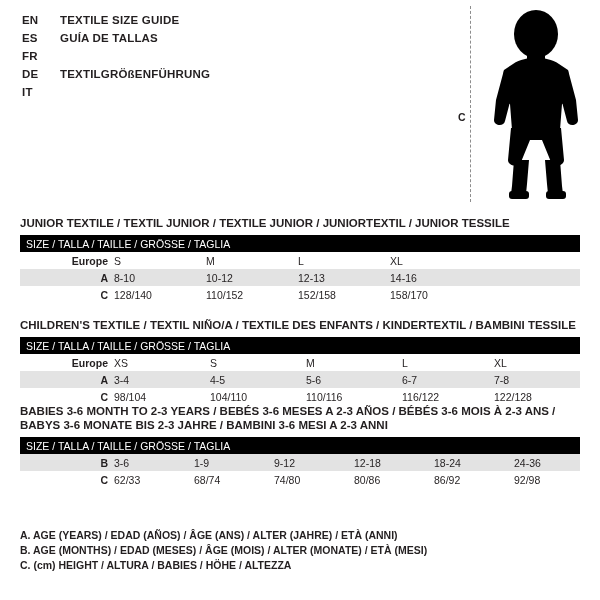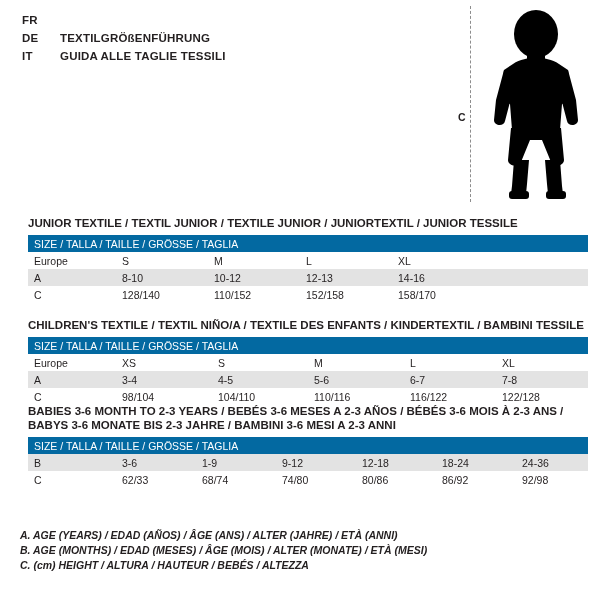--- a/index.html
+++ b/index.html
@@ -75,21 +75,20 @@
     position: absolute;
     left: 30px;
     top: 2px;
   }
 
   
   .section {
     position: absolute;
     left: 20px;
     width: 560px;
-    margin-left: 8px;
   }
   .section-title {
     font-size: 11.5px;
     font-weight: bold;
     color: #231f20;
     margin-bottom: 5px;
     line-height: 14px;
   }
 
   
@@ -99,34 +98,35 @@
     table-layout: fixed;
   }
   table.sizes td {
     font-size: 10.5px;
     padding: 0 0 0 6px;
     height: 17px;
     vertical-align: middle;
     color: #231f20;
   }
   tr.hdr td {
-    background: #0369a1;
+    background: #000000;
     color: #ffffff;
     font-weight: normal;
     font-size: 10.5px;
     height: 17px;
   }
   tr.band td {
     background: #e3e3e3;
   }
   tr.plain td {
     background: #ffffff;
   }
   .rowlabel {
-    font-weight: normal;
+    font-weight: bold;
+    text-align: right;
   }
 
   
   .notes {
     position: absolute;
     left: 20px;
     width: 560px;
     font-size: 10.5px;
     font-weight: bold;
     line-height: 15px;
@@ -136,29 +136,36 @@
     white-space: nowrap;
   }
 </style>
 </head>
 <body>
 
 <div class="page">
 
   <div class="lang-block">
     <div class="lang-row">
+      <div class="lang-code">EN</div>
+      <div class="lang-text">TEXTILE SIZE GUIDE</div>
+    </div>
+    <div class="lang-row">
+      <div class="lang-code">ES</div>
+      <div class="lang-text">GUÍA DE TALLAS</div>
+    </div>
+    <div class="lang-row">
       <div class="lang-code">FR</div>
     </div>
     <div class="lang-row">
       <div class="lang-code">DE</div>
       <div class="lang-text">TEXTILGRÖßENFÜHRUNG</div>
     </div>
     <div class="lang-row">
       <div class="lang-code">IT</div>
-      <div class="lang-text">GUIDA ALLE TAGLIE TESSILI</div>
     </div>
   </div>
 
   <div class="figure-wrap">
     <div class="dash-line"></div>
     <div class="c-label">C</div>
     <svg class="figure-svg" width="110" height="194" viewBox="0 0 110 194">
       <g fill="#000000">
 
         <ellipse cx="54" cy="26" rx="22" ry="24"></ellipse>
@@ -302,19 +309,19 @@
           <td>68/74</td>
           <td>74/80</td>
           <td>80/86</td>
           <td>86/92</td>
           <td>92/98</td>
         </tr>
       </tbody>
     </table>
   </div>
 
-  <div class="notes" style="top:528px;font-style:italic;">
+  <div class="notes" style="top:528px;">
     <div>A. AGE (YEARS) / EDAD (AÑOS) / ÂGE (ANS) / ALTER (JAHRE) / ETÀ (ANNI)</div>
     <div>B. AGE (MONTHS) / EDAD (MESES) / ÂGE (MOIS) / ALTER (MONATE) / ETÀ (MESI)</div>
-    <div>C. (cm) HEIGHT / ALTURA / HAUTEUR / BEBÉS / ALTEZZA</div>
+    <div>C. (cm) HEIGHT / ALTURA / BABIES / HÖHE / ALTEZZA</div>
   </div>
 
 </div>
 
 </body></html>

